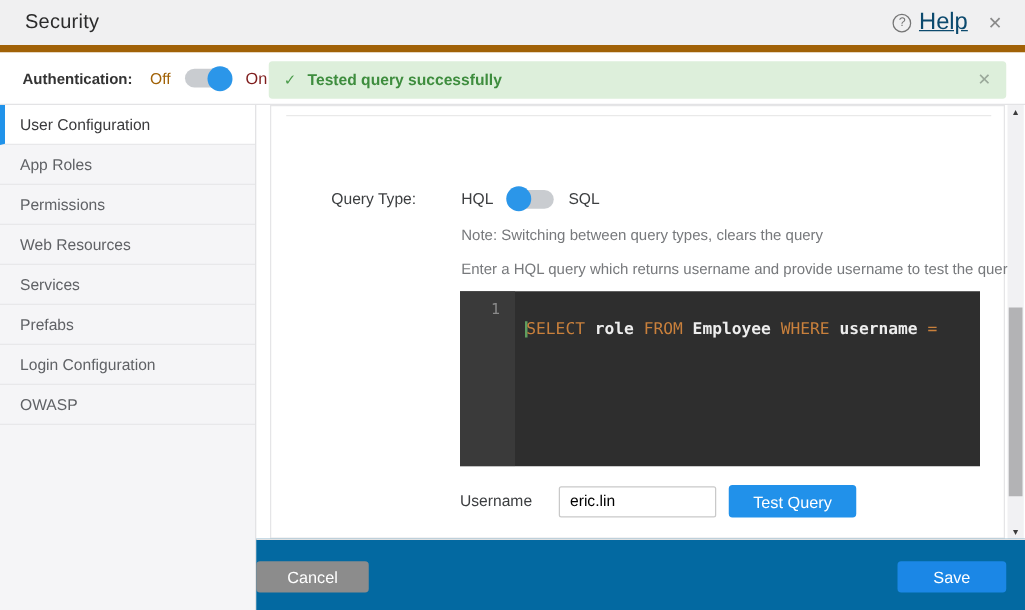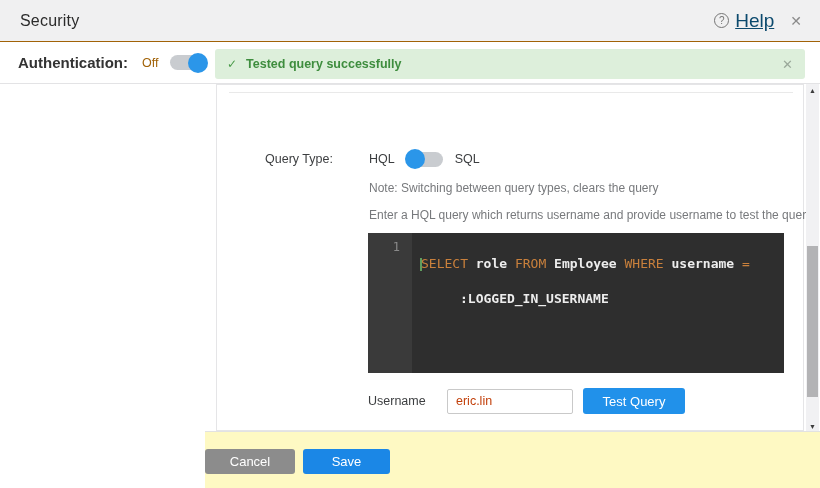--- a/index.html
+++ b/index.html
@@ -2,33 +2,33 @@
 <html><head>
 <meta charset="utf-8">
 <style>
   * { margin:0; padding:0; box-sizing:border-box; }
   html,body { width:820px; height:488px; }
   body { font-family:"Liberation Sans","DejaVu Sans",sans-serif; background:#fff; }
   .root { position:relative; width:820px; height:488px; overflow:hidden; background:#fff; }
 
   
   .titlebar { position:absolute; left:0; top:0; width:820px; height:42px;
-    background:#f0f0f1; border-bottom:1px solid #a16207; display:flex; align-items:center; }
+    background:#f0f0f1; border-bottom:6px solid #a16207; display:flex; align-items:center; }
   .title { margin-left:20px; font-size:16px; font-weight:500; color:#2b2b2b; letter-spacing:.2px; }
   .titlebar-right { margin-left:auto; margin-right:18px; display:flex; align-items:center; gap:16px; }
   .help-wrap { display:flex; align-items:center; gap:6px; cursor:pointer; }
   .help-circle { width:15px; height:15px; border:1.4px solid #757575; border-radius:50%;
     display:flex; align-items:center; justify-content:center; font-size:10px; color:#757575; }
   .help-text { font-size:19px; color:#0c4a6e;text-decoration:underline; }
   .close-x { font-size:14px; color:#8a8a8a; cursor:pointer; }
 
   
   .authrow { position:absolute; left:0; top:42px; width:820px; height:42px; background:#fff;
     border-bottom:1px solid #e3e3e5; display:flex; align-items:center; }
-  .auth-label { margin-left:18px; font-size:15px; font-weight:600; color:#333; }
+  .auth-label { margin-left:18px; font-size:12px; font-weight:600; color:#333; }
   .auth-off { margin-left:14px; font-size:12.5px; color:#a16207; }
   .auth-on { font-size:13px; color:#7f1d1d; }
 
   
   .toggle { position:relative; width:36px; height:15px; background:#c9ccd0; border-radius:8px;
     margin:0 12px; cursor:pointer; flex:0 0 auto; }
   .toggle .knob { position:absolute; top:-2.5px; width:20px; height:20px; border-radius:50%;
     background:#2b96e9; }
   .toggle.knob-right .knob { right:-2px; }
   .toggle.knob-left  .knob { left:-2px; }
@@ -72,33 +72,33 @@
   .caret { display:inline-block; width:2px; height:13px; background:#5f9e5f; margin-right:-1px;
     vertical-align:middle; }
   .tok-kw { color:#c9803c; font-weight:normal; }
   .tok-id { color:#ededed; }
   .tok-pl { color:#ededed; }
 
   
   .row-username { position:absolute; left:151px; top:303px; display:flex; align-items:center; height:26px; }
   .username-label { width:79px; font-size:12.5px; color:#3c3e40; }
   .username-input { width:126px; height:25px; border:1px solid #c9c9c9; border-radius:2px;
-    font-size:12.5px; color:#c2410c; padding:0 8px; outline:none; font-family:inherit; background:#fff; }
+    font-size:12.5px; color:#000000; padding:0 8px; outline:none; font-family:inherit; background:#fff; }
   .test-btn { margin-left:10px; width:102px; height:26px; background:#2191ea; color:#fff;
     border:none; border-radius:3px; font-size:13px; font-weight:500; cursor:pointer; font-family:inherit; }
 
   
   .scrollbar { position:absolute; left:806px; top:84px; width:13px; height:349px; background:#f1f1f3; }
   .sb-arrow { position:absolute; left:0; width:13px; text-align:center; font-size:7px; color:#3c3c3c; }
   .sb-up { top:3px; } .sb-down { bottom:3px; }
   .sb-thumb { position:absolute; left:1px; top:162px; width:11px; height:151px; background:#b3b3b5; }
 
   
-  .footer { position:absolute; left:205px; top:431px; width:615px; height:57px; background:#fef9c3;
-    border-top:1px solid #e2e2e2; display:flex; justify-content:flex-start; align-items:flex-start;
+  .footer { position:absolute; left:205px; top:431px; width:615px; height:57px; background:#0369a1;
+    border-top:1px solid #e2e2e2; display:flex; justify-content:space-between; align-items:flex-start;
     padding:17px 15px 0 0; gap:8px; }
   .btn { height:25px; border:none; border-radius:3px; font-size:13px; font-weight:500;
     color:#fff; cursor:pointer; font-family:inherit; }
   .btn-cancel { width:90px; background:#8c8c8c; }
   .btn-save { width:87px; background:#1b87e6; }
 </style>
 </head>
 <body>
 
 <div class="root">
@@ -122,20 +122,30 @@
       </span>
     <span class="auth-on">On</span>
   </div>
 
   <div class="banner">
     <span class="banner-check">✓</span>
     <span class="banner-text">Tested query successfully</span>
     <span class="banner-x">✕</span>
   </div>
 
+  <div class="sidebar">
+    <div class="side-item active">User Configuration</div>
+    <div class="side-item">App Roles</div>
+    <div class="side-item">Permissions</div>
+    <div class="side-item">Web Resources</div>
+    <div class="side-item">Services</div>
+    <div class="side-item">Prefabs</div>
+    <div class="side-item">Login Configuration</div>
+    <div class="side-item">OWASP</div>
+  </div>
 
   <div class="panel">
     <div class="topline"></div>
 
 
     <div class="formrow row-query">
       <span class="form-label">Query Type:</span>
       <span class="opt-label">HQL</span>
       <span class="toggle knob-left">
           <span class="knob"></span>
@@ -145,24 +155,20 @@
 
     <div class="note">Note: Switching between query types, clears the query</div>
     <div class="hint">Enter a HQL query which returns username and provide username to test the query</div>
 
     <div class="editor">
       <div class="gutter-col"></div>
       <div class="code-lines">
           <div class="code-row">
             <div class="gutter-cell">1</div>
             <div class="code-cell"><span class="caret"></span><span class="tok-kw">SELECT</span><span class="tok-pl"> </span><span class="tok-id">role</span><span class="tok-pl"> </span><span class="tok-kw">FROM</span><span class="tok-pl"> </span><span class="tok-id">Employee</span><span class="tok-pl"> </span><span class="tok-kw">WHERE</span><span class="tok-pl"> </span><span class="tok-id">username</span><span class="tok-pl"> </span><span class="tok-kw">=</span></div>
-          </div>
-          <div class="code-row">
-            <div class="gutter-cell"></div>
-            <div class="code-cell indent"><span class="tok-id">:LOGGED_IN_USERNAME</span></div>
           </div>
         </div>
     </div>
 
     <div class="row-username">
       <span class="username-label">Username</span>
       <input class="username-input" type="text" value="eric.lin" style="">
       <button class="test-btn">Test Query</button>
     </div>
   </div>

